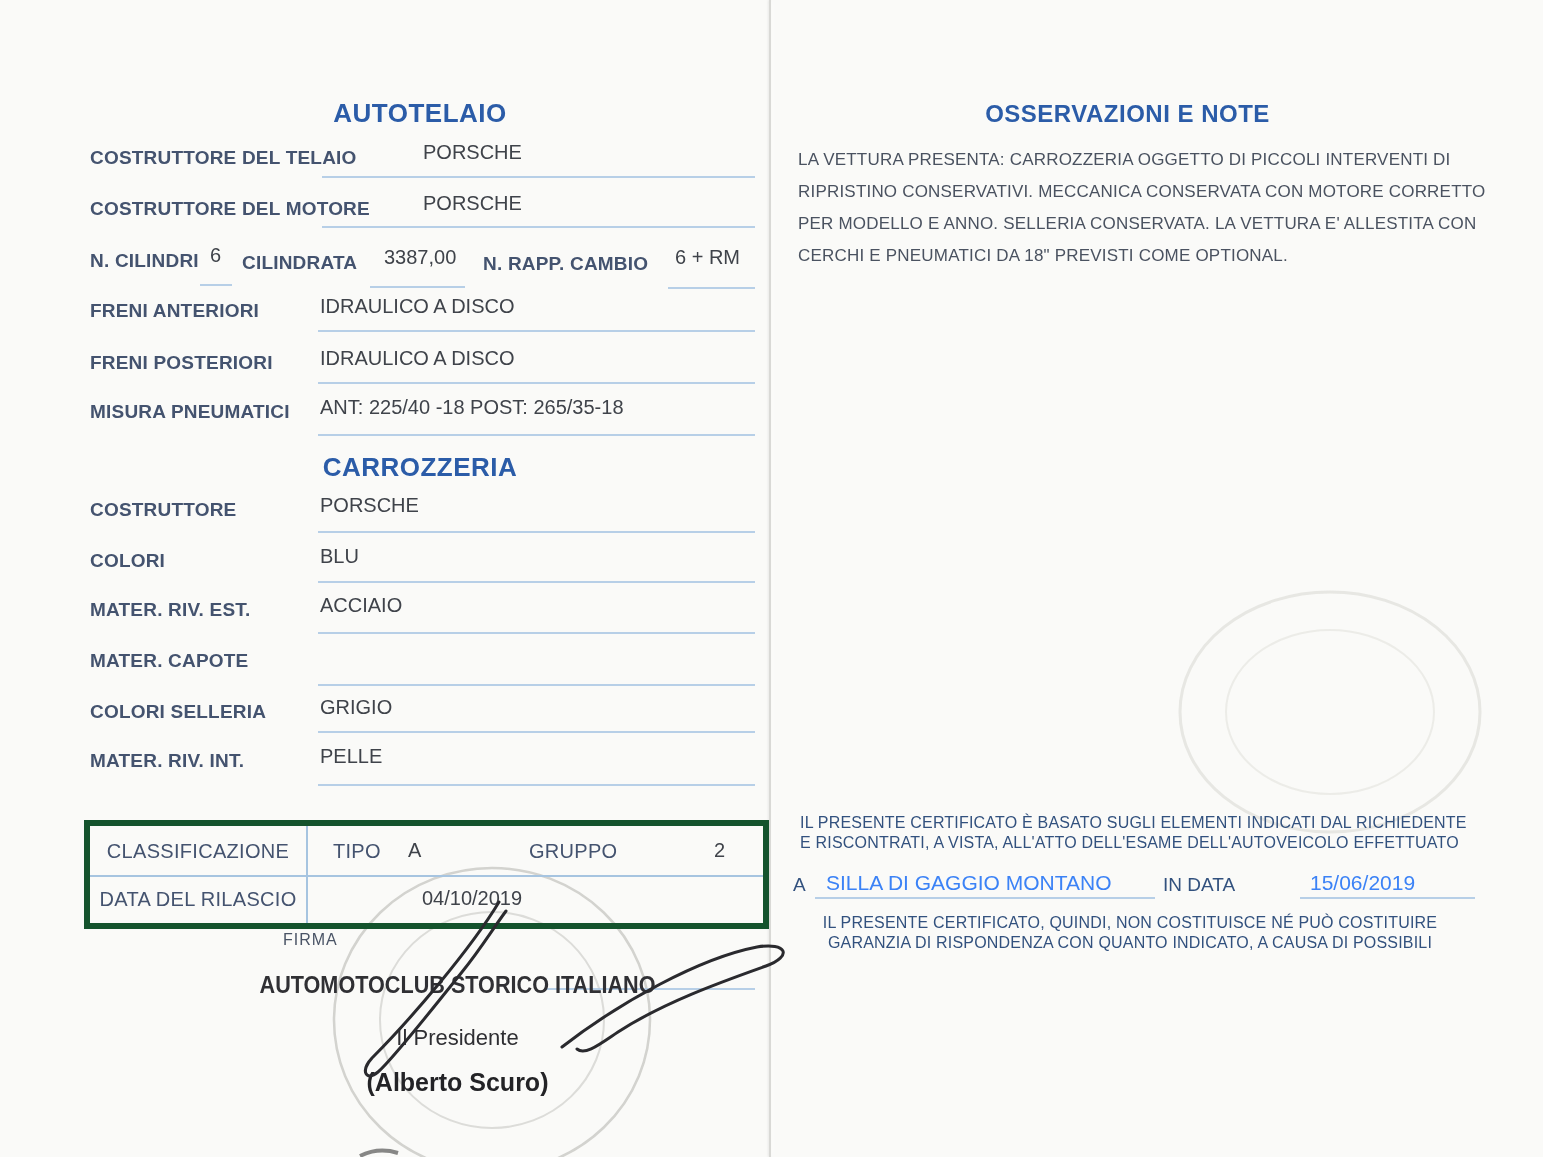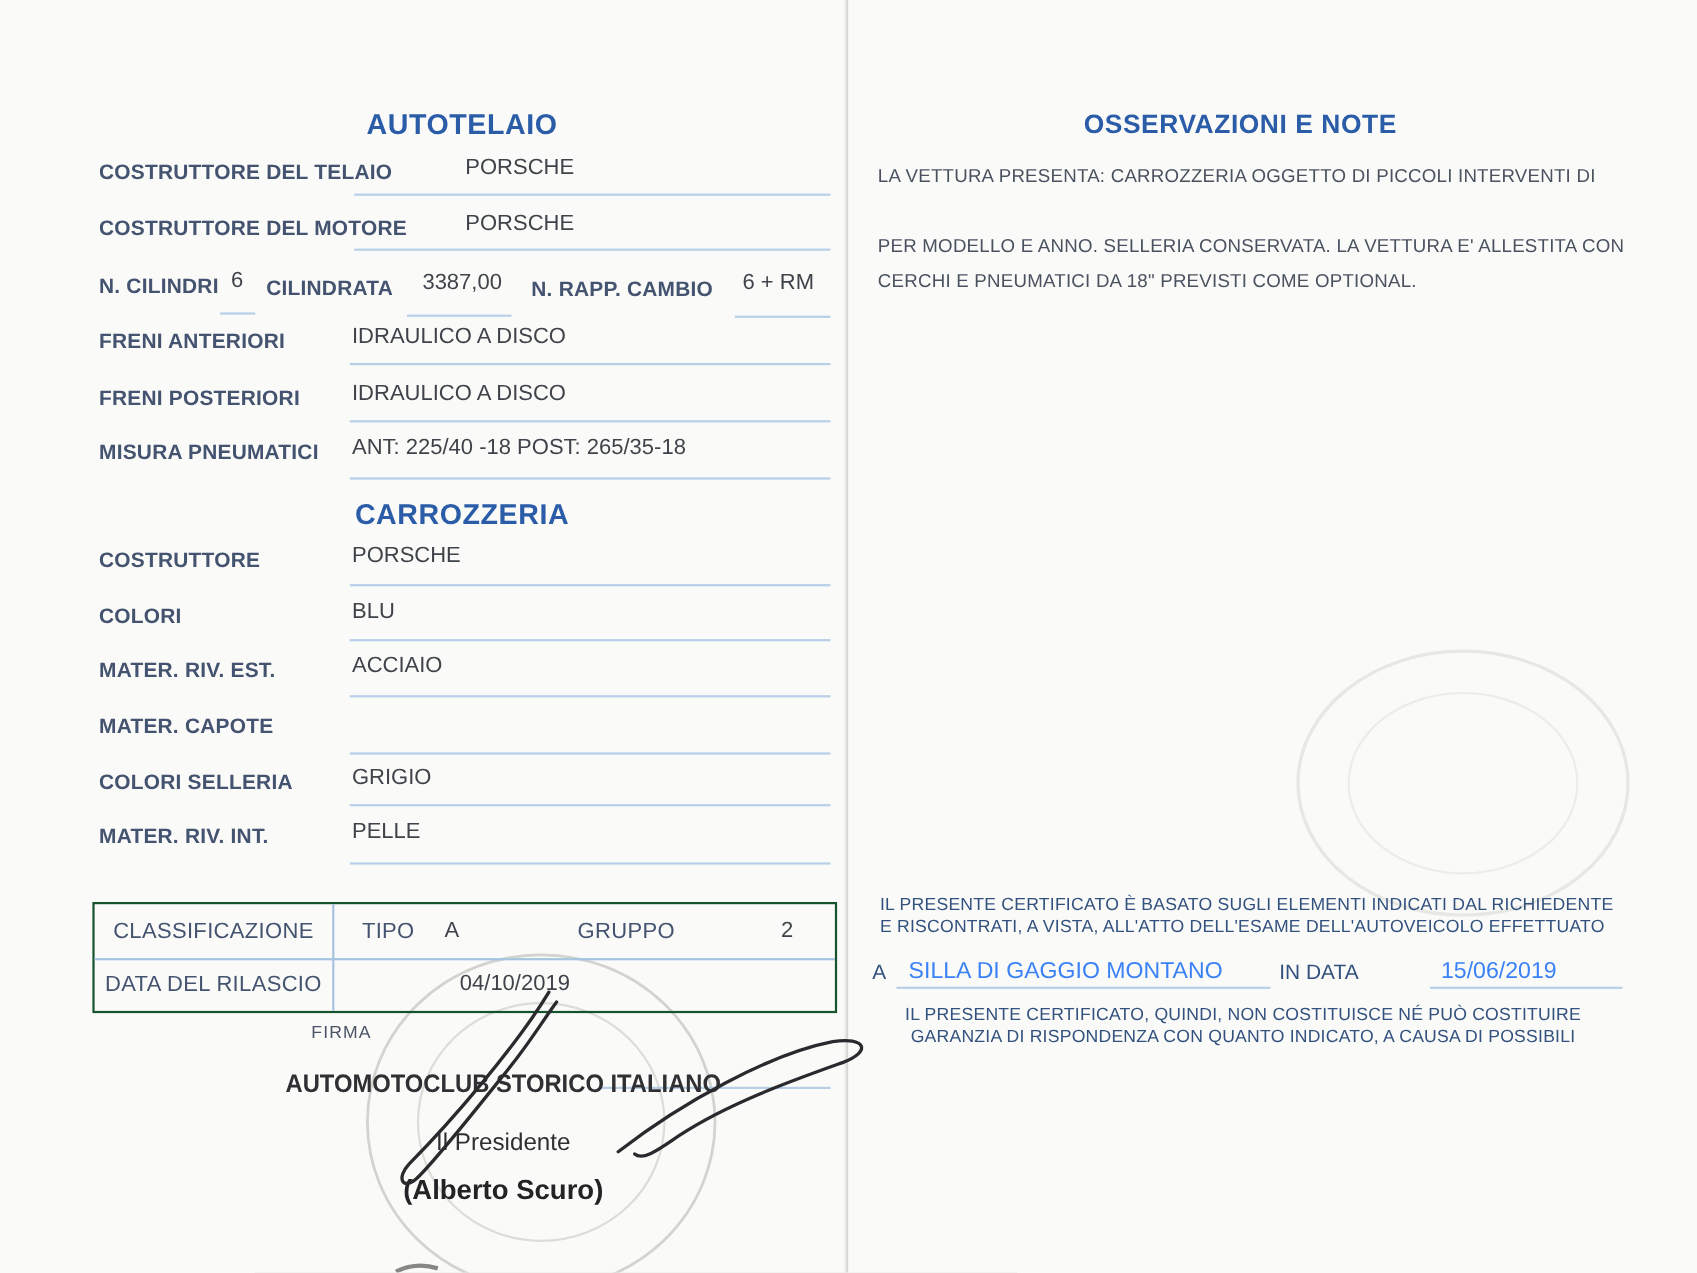--- a/index.html
+++ b/index.html
@@ -17,21 +17,21 @@
   }
   .flabel{font-size:19px;color:#44536f;letter-spacing:.2px;font-weight:bold;}
   .fvalue{font-size:20px;color:#3f434a;}
   .uline{height:2px;background:#aac7e4;opacity:.85;}
   .crease{
     position:absolute;left:769px;top:0;width:2px;height:1157px;
     background:rgba(163,163,158,.38);
     box-shadow:2px 0 6px rgba(255,255,255,.8), -1px 0 2px rgba(180,180,175,.25);
   }
   .tbl{
-    position:absolute;border:2px solid #14532d;background:transparent;
+    position:absolute;border:6px solid #14532d;background:transparent;
   }
   .tbl .vdiv{position:absolute;top:0;bottom:0;width:2px;background:#a6c4e0;}
   .tbl .hdiv{position:absolute;left:0;right:0;height:2px;background:#a6c4e0;}
   .tlabel{font-size:20px;color:#44536f;letter-spacing:.3px;}
   .tvalue{font-size:20px;color:#3f434a;}
   .firma{font-size:16px;color:#4a5466;letter-spacing:1px;}
   .stamp-org{
     font-size:23px;color:#303034;letter-spacing:0;
     transform:scaleX(.94);font-weight:bold;
   }
@@ -138,20 +138,21 @@
 
   <svg class="overlay" width="1543" height="1157" viewBox="0 0 1543 1157">
     <path d="M 499 902 C 470 950 410 1020 372 1058 C 360 1071 366 1082 378 1072 C 392 1060 430 1012 462 972 C 480 950 492 930 506 911" fill="none" stroke="#2a2a2e" stroke-width="3" stroke-linecap="round"></path>
     <path d="M 562 1047 C 620 1002 700 958 757 947 C 787 942 793 956 766 966 C 724 981 664 1002 618 1032 C 600 1044 585 1056 577 1049" fill="none" stroke="#2a2a2e" stroke-width="3" stroke-linecap="round"></path>
     <path d="M 360 1156 Q 378 1147 398 1153" fill="none" stroke="#4a4a48" stroke-width="4" opacity="0.65"></path>
   </svg>
 
   <div class="abs sec-title" style="left:795px;top:100px;width:665px;font-size:24px;">OSSERVAZIONI E NOTE</div>
 
   <div class="abs rpara" style="left:798px;top:150px;">LA VETTURA PRESENTA: CARROZZERIA OGGETTO DI PICCOLI INTERVENTI DI</div>
+  <div class="abs rpara" style="left:798px;top:182px;">RIPRISTINO CONSERVATIVI. MECCANICA CONSERVATA CON MOTORE CORRETTO</div>
   <div class="abs rpara" style="left:798px;top:214px;">PER MODELLO E ANNO. SELLERIA CONSERVATA. LA VETTURA E' ALLESTITA CON</div>
   <div class="abs rpara" style="left:798px;top:246px;">CERCHI E PNEUMATICI DA 18" PREVISTI COME OPTIONAL.</div>
 
   <div class="abs stmt" style="left:800px;top:814px;">IL PRESENTE CERTIFICATO È BASATO SUGLI ELEMENTI INDICATI DAL RICHIEDENTE</div>
   <div class="abs stmt" style="left:800px;top:834px;">E RISCONTRATI, A VISTA, ALL'ATTO DELL'ESAME DELL'AUTOVEICOLO EFFETTUATO</div>
 
   <div class="abs plabel" style="left:793px;top:874px;">A</div>
   <div class="abs pvalue" style="left:826px;top:871px;">SILLA DI GAGGIO MONTANO</div>
   <div class="abs plabel" style="left:1163px;top:874px;">IN DATA</div>
   <div class="abs pvalue" style="left:1310px;top:871px;">15/06/2019</div>

